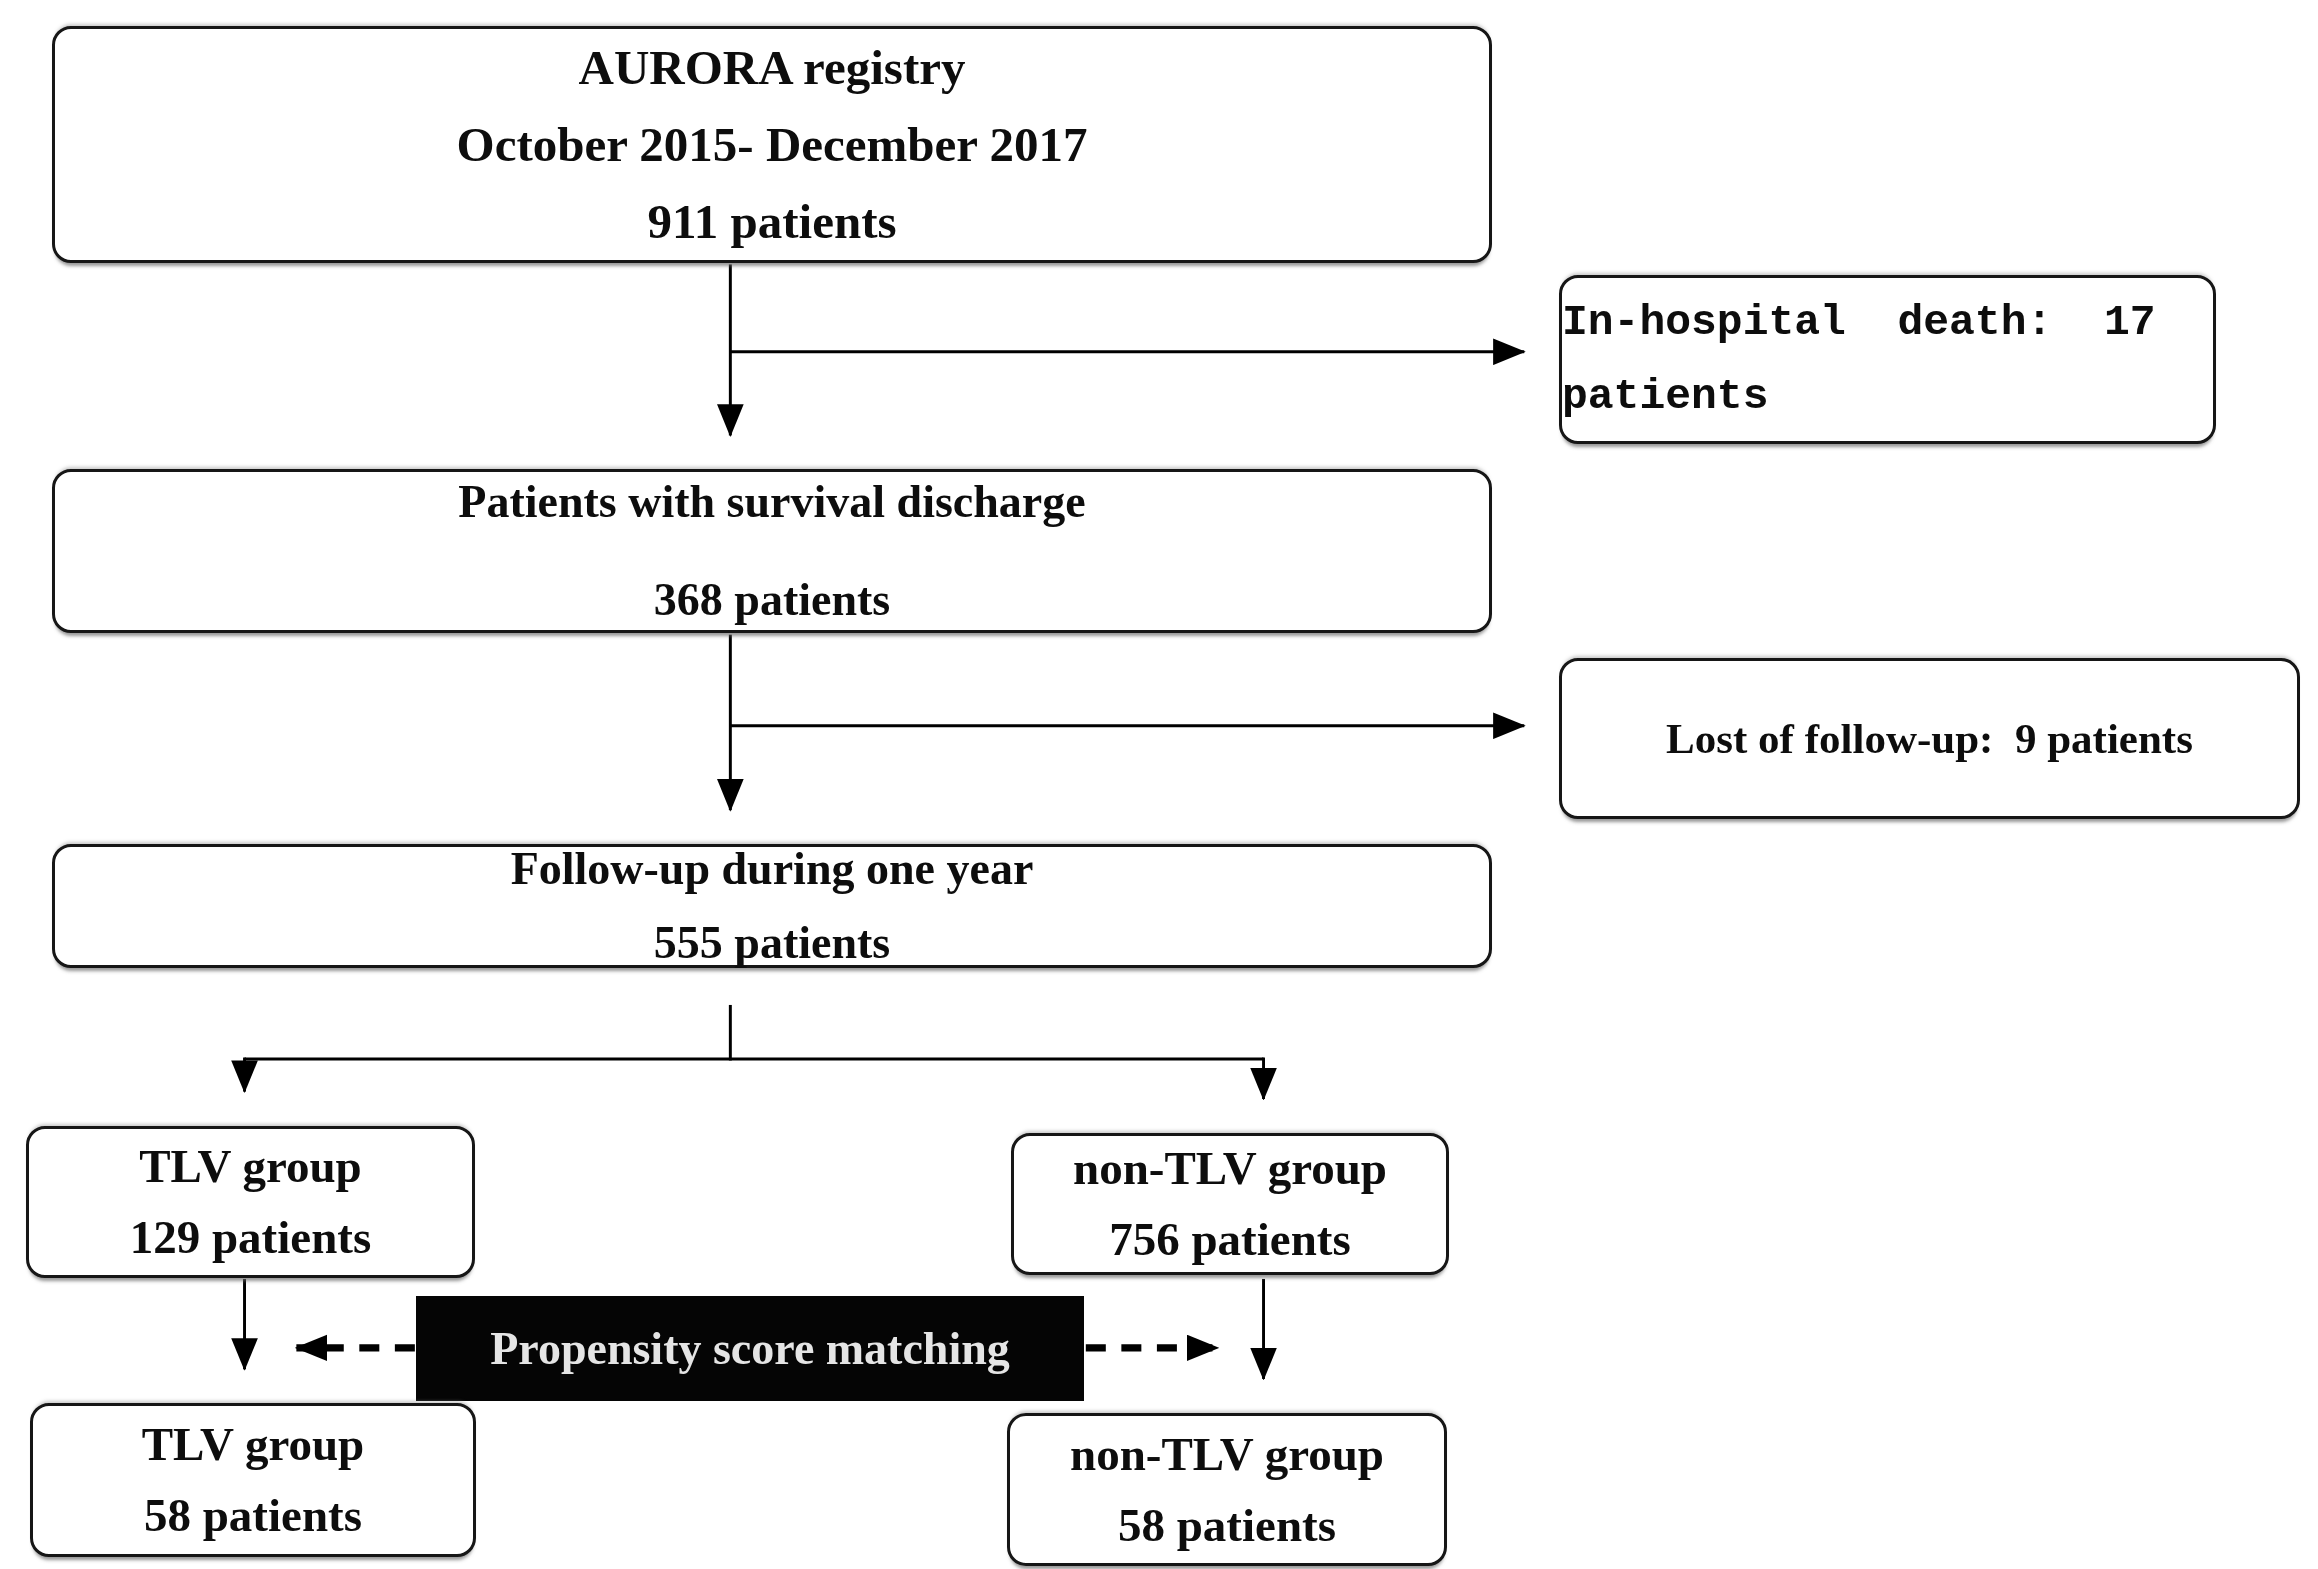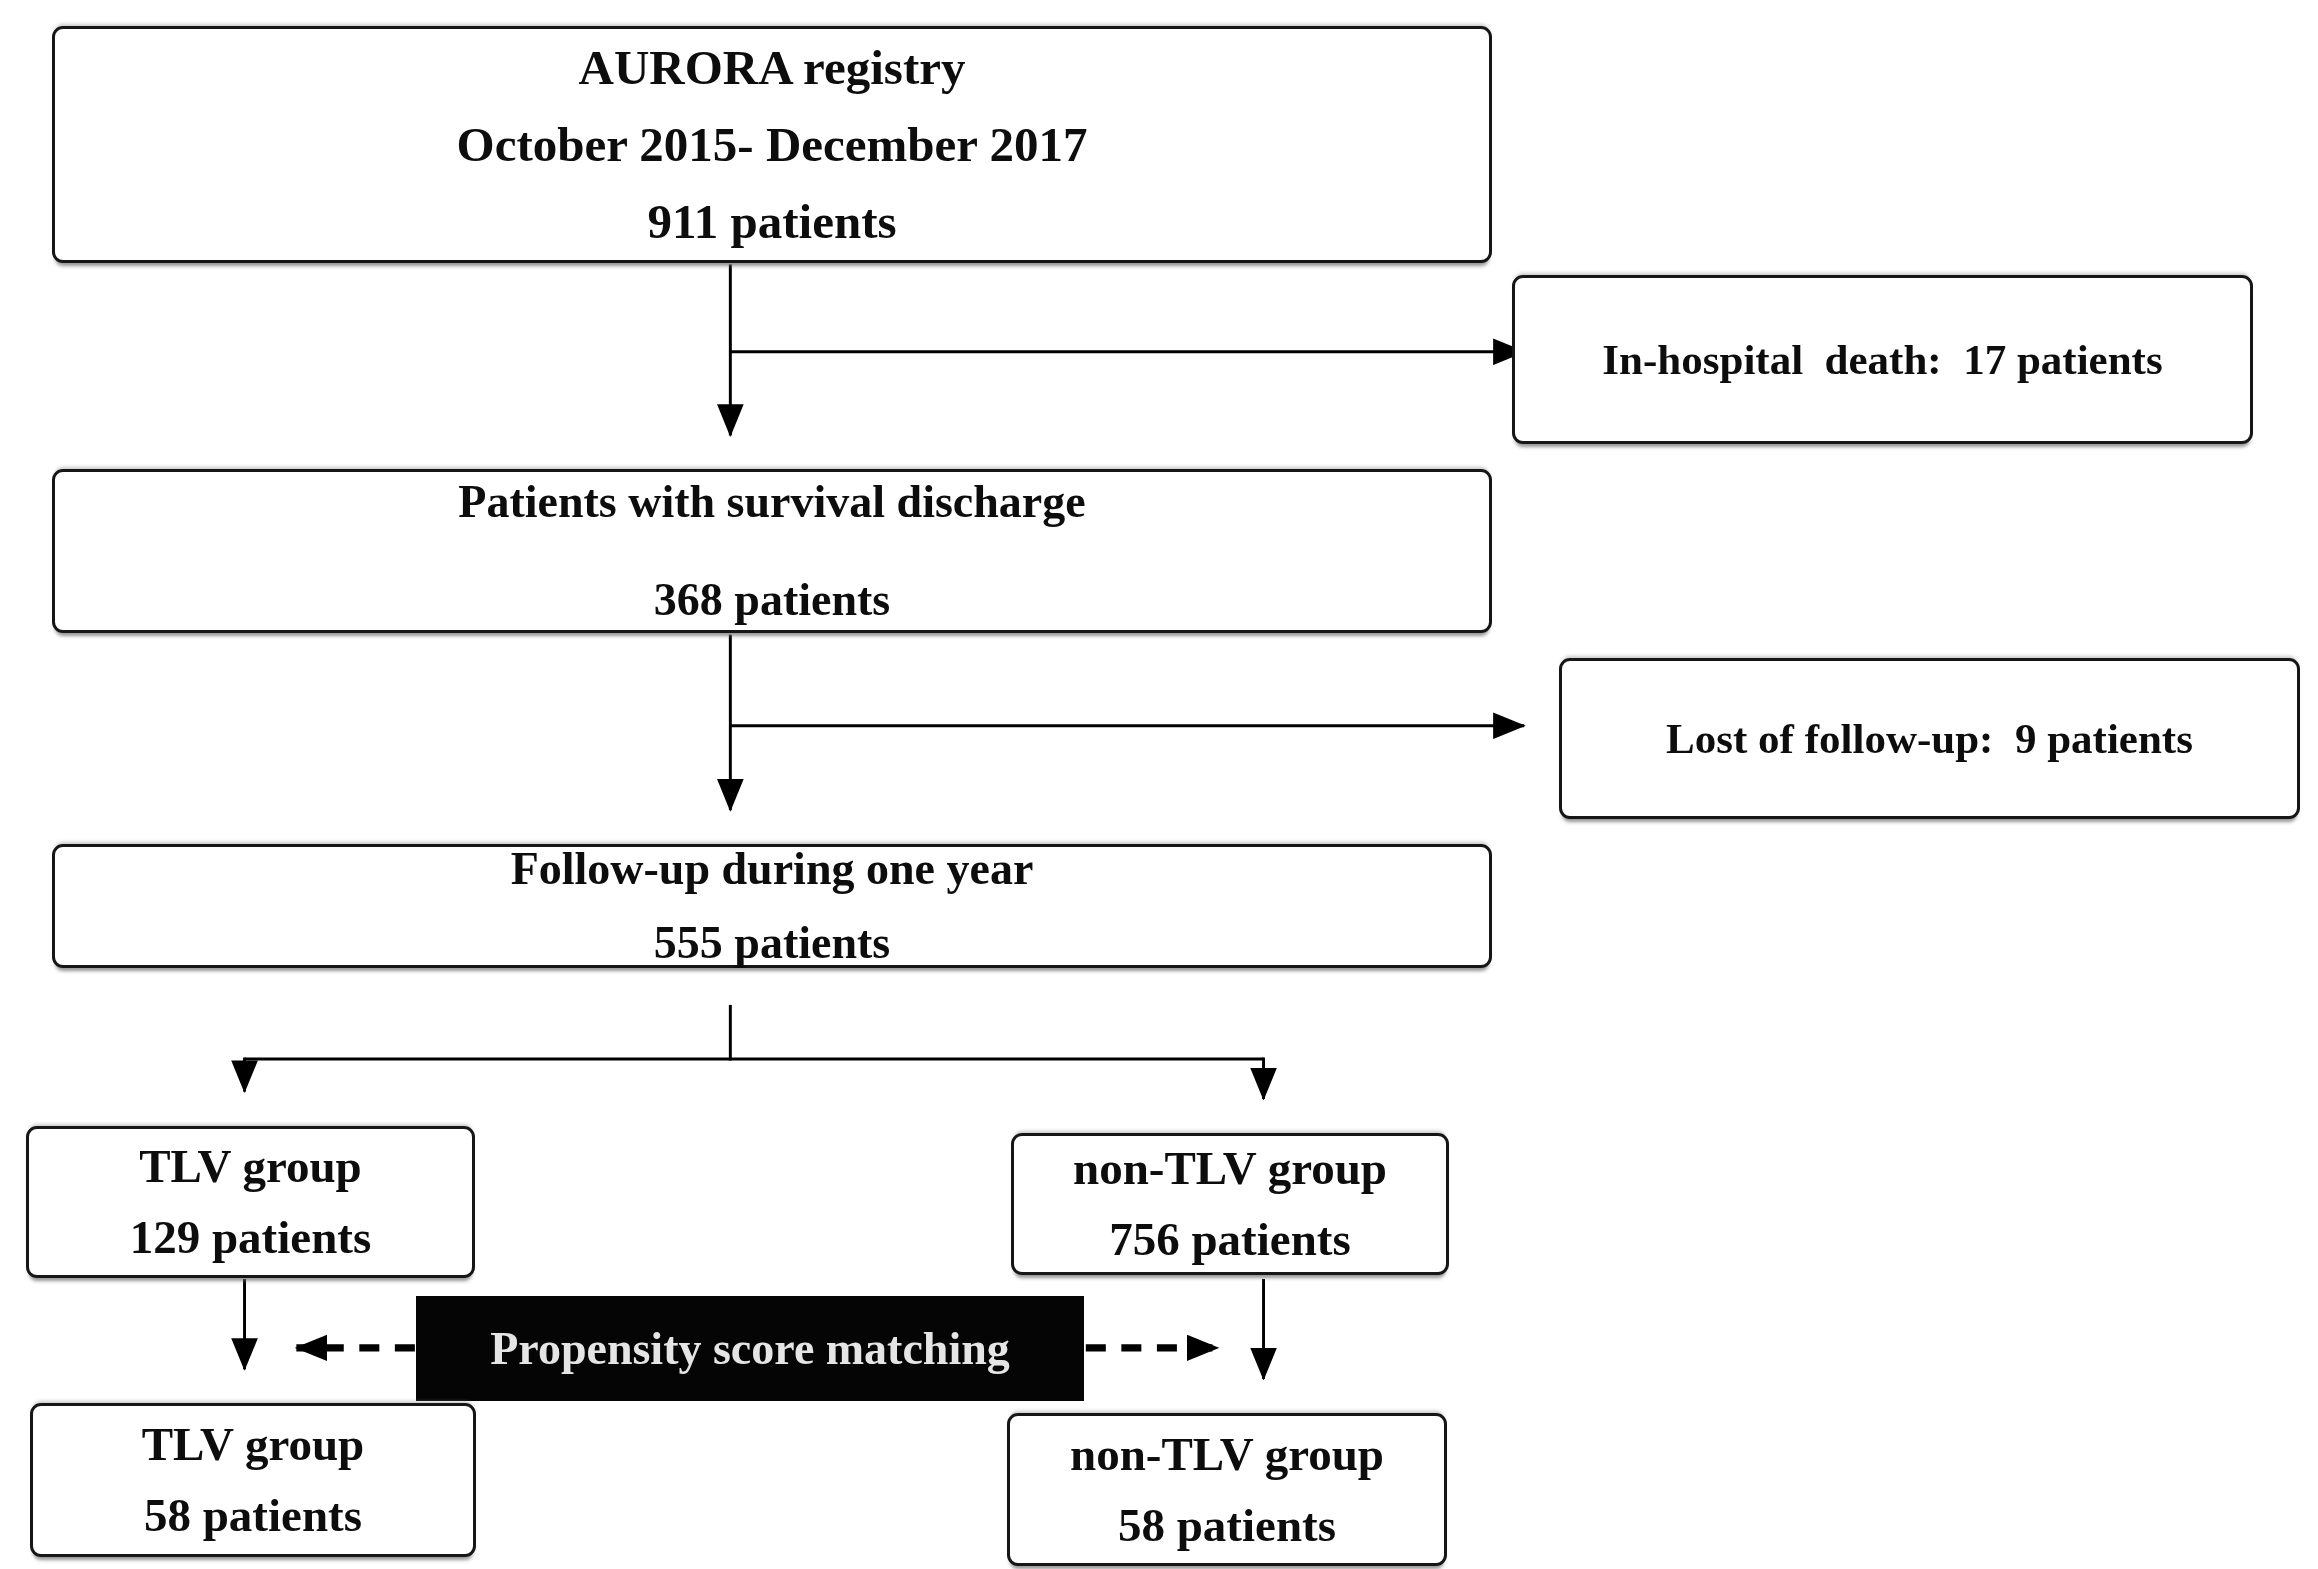--- a/index.html
+++ b/index.html
@@ -1,21 +1,21 @@
 <!DOCTYPE html>
 <html style="font-size:12px"><head>
 <meta charset="utf-8">
 <style>
   html,body{margin:0;padding:0;background:#ffffff;}
   .canvas{
     position:relative;width:2319px;height:1570px;background:#ffffff;overflow:hidden;
     font-family:"Liberation Serif","DejaVu Serif",serif;font-weight:bold;color:#0d0d0d;
   }
   .box{
-    position:absolute;background:#ffffff;border:3px solid #161616;border-radius:11px;
+    position:absolute;background:#ffffff;border:3px solid #161616;border-radius:19px;
     display:flex;flex-direction:column;align-items:center;justify-content:center;
     text-align:left;
     box-shadow:0 5.2px 3.7px -3px rgba(105,105,105,0.70), 0 -4.4px 3.7px -3px rgba(135,135,135,0.45);
     box-sizing:border-box;
   }
   .box .ln{line-height:74px;font-size:46px;white-space:pre-wrap;}
   .box.group .ln{line-height:71px;font-size:47px;}
   .box.side .ln{font-size:43px;}
   .box.top .ln{font-size:49px;line-height:77px;}
   .psm{
@@ -59,21 +59,21 @@
     <line class="dashline" x1="560" y1="1820" x2="400" y2="1820" marker-end="url(#arr)"></line>
     <line class="dashline" x1="1466" y1="1820" x2="1644" y2="1820" marker-end="url(#arr)"></line>
   </svg>
 
   <div class="box top" style="left:52px;top:26px;width:1440px;height:237px;">
     <div class="ln">AURORA registry</div>
     <div class="ln">October 2015- December 2017</div>
     <div class="ln">911 patients</div>
   </div>
 
-  <div class="box side" style="left:1512px;top:275px;width:741px;height:169px;">
+  <div class="box side" style="left:1559px;top:275px;width:657px;height:169px;font-family:Liberation Mono, monospace;">
     <div class="ln">In-hospital  death:  17 patients</div>
   </div>
 
   <div class="box" style="left:52px;top:469px;width:1440px;height:164px;gap:24px;">
     <div class="ln">Patients with survival discharge</div>
     <div class="ln">368 patients</div>
   </div>
 
   <div class="box side" style="left:1559px;top:658px;width:741px;height:161px;">
     <div class="ln">Lost of follow-up:  9 patients</div>

